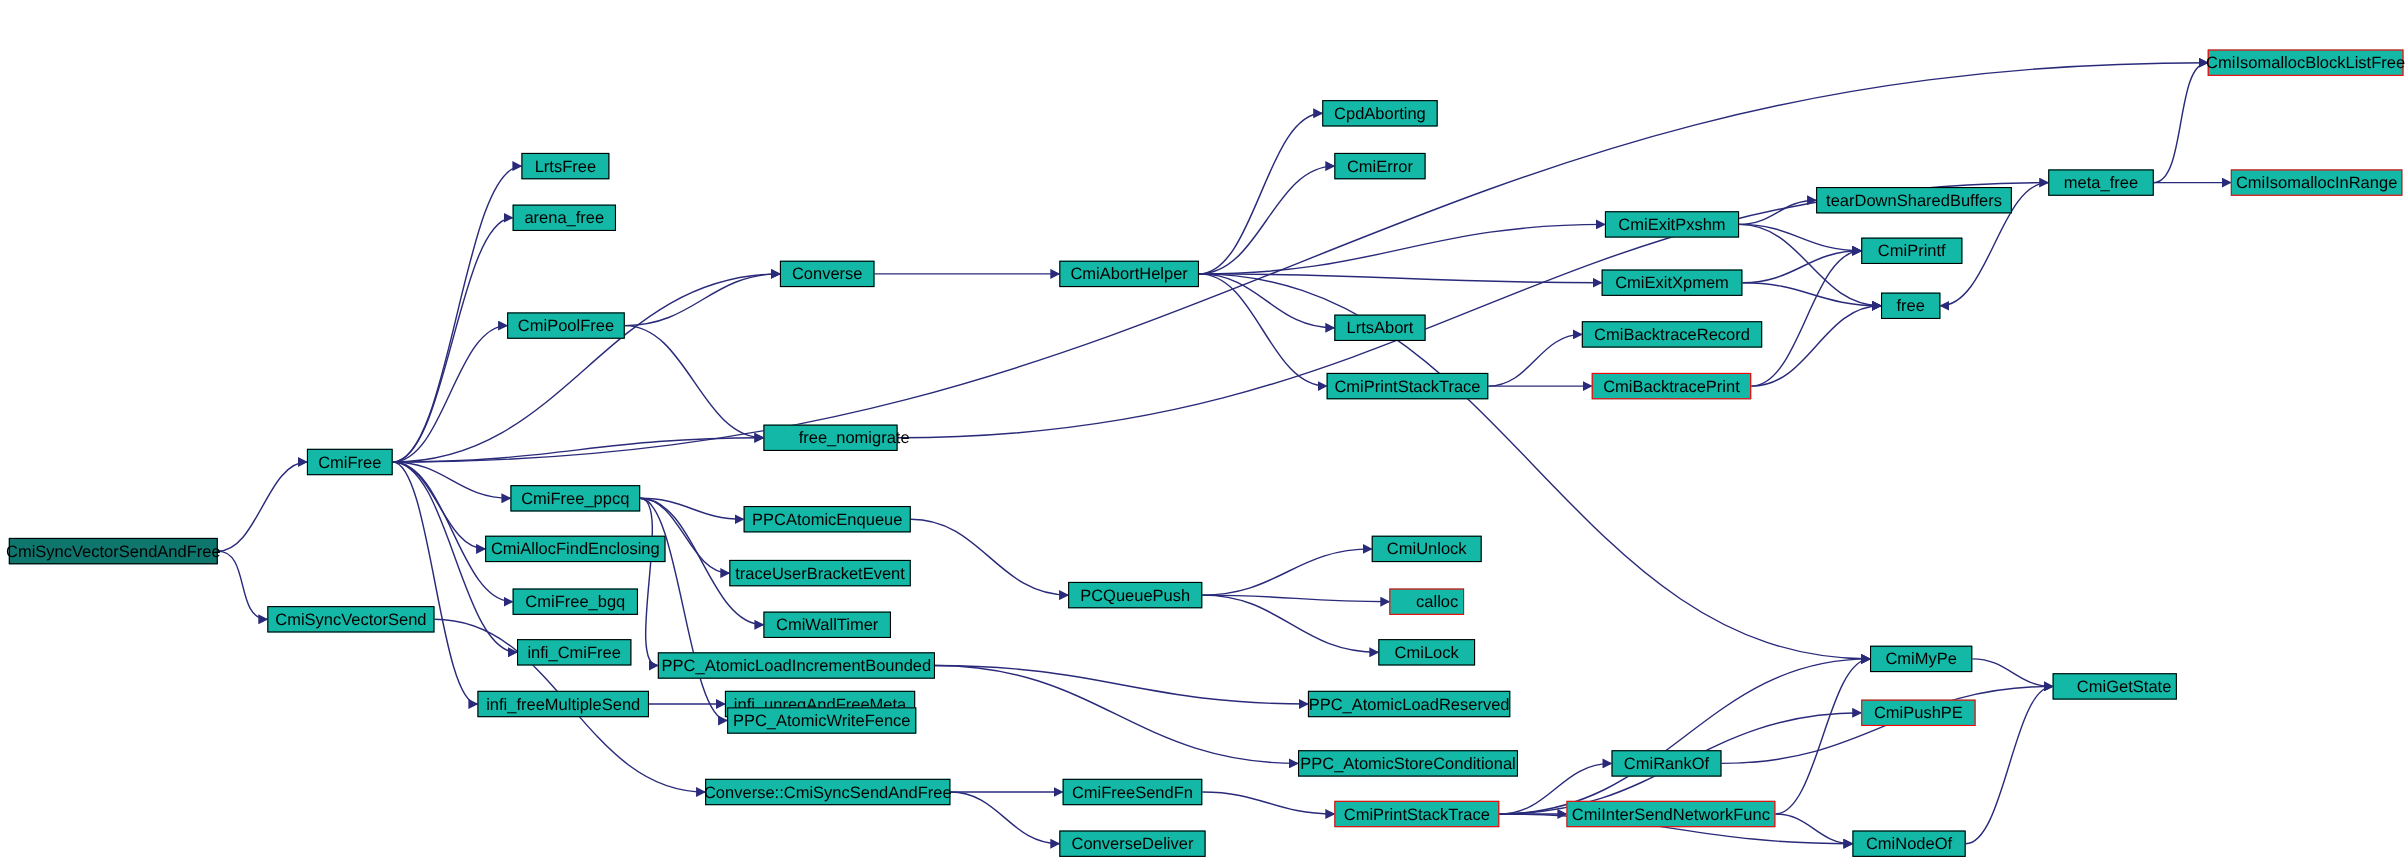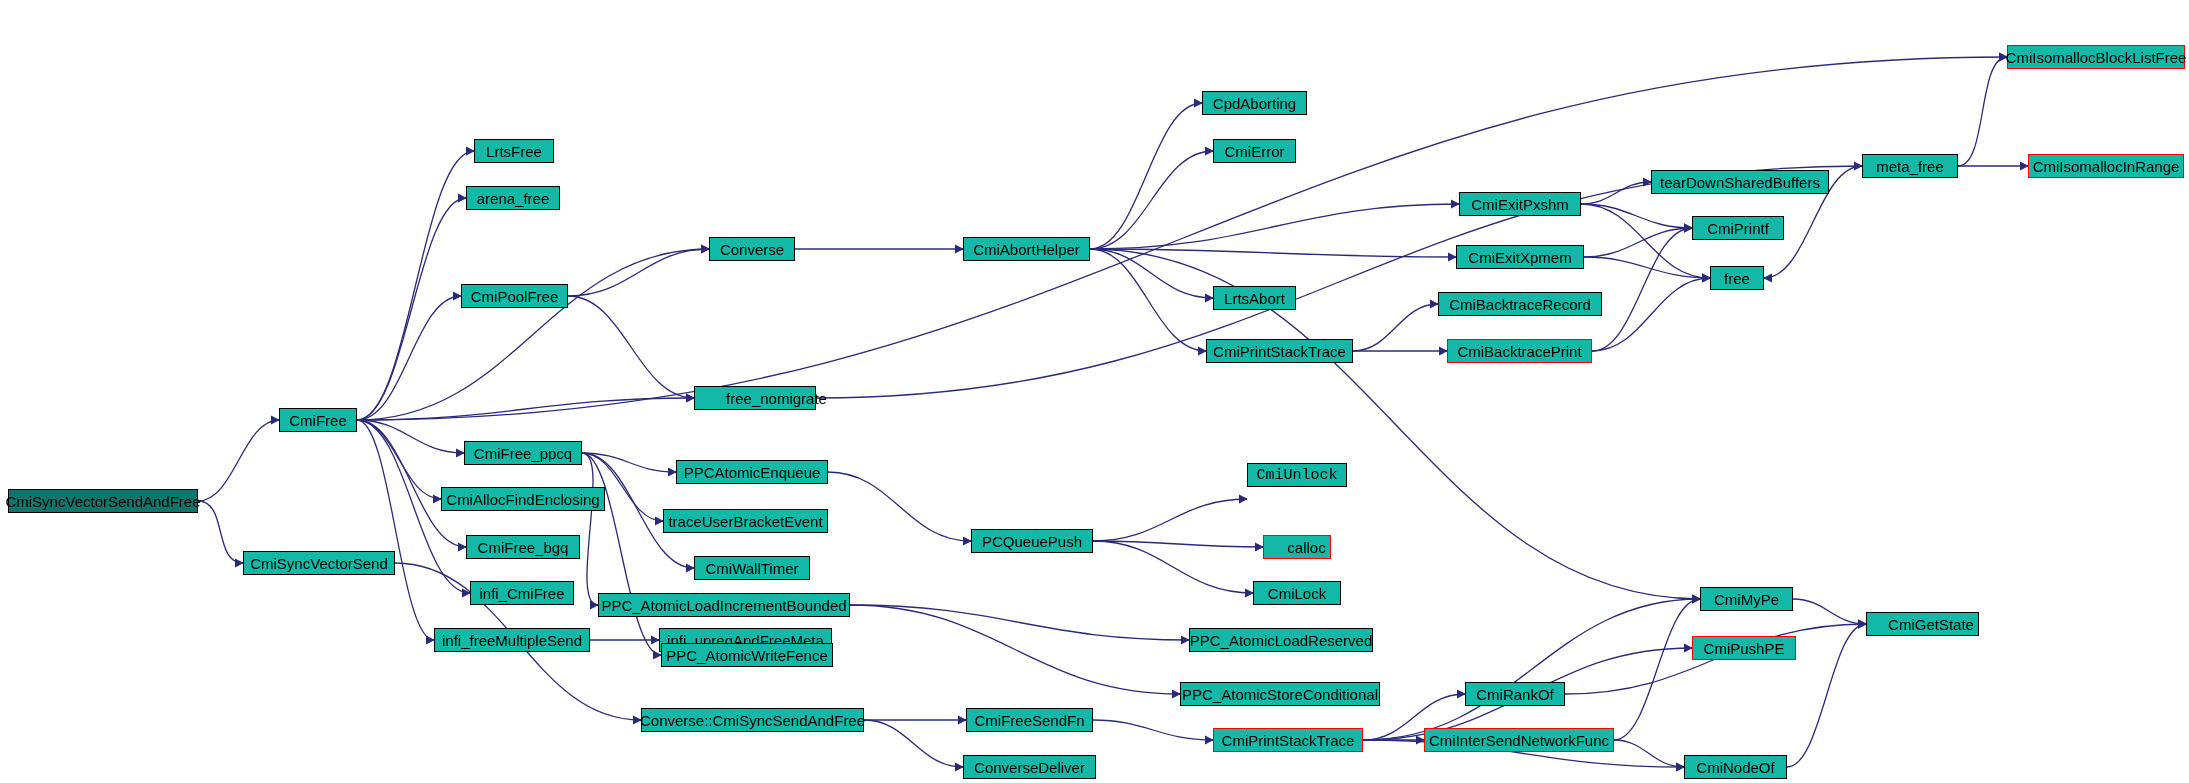--- a/index.html
+++ b/index.html
@@ -151,21 +151,21 @@
     <div class="node" style="left: 1456px; top: 245px; width: 128px; height: 24px;">CmiExitXpmem</div>
     <div class="node" style="left: 1438px; top: 292px; width: 164px; height: 24px;">CmiBacktraceRecord</div>
     <div class="node red" style="left: 1447px; top: 339px; width: 145px; height: 24px;">CmiBacktracePrint</div>
     <div class="node" style="left: 1651px; top: 170px; width: 178px; height: 24px;">tearDownSharedBuffers</div>
     <div class="node" style="left: 1692px; top: 216px; width: 92px; height: 24px;">CmiPrintf</div>
     <div class="node" style="left: 1710px; top: 266px; width: 54px; height: 24px;">free</div>
     <div class="node" style="left: 1862px; top: 154px; width: 96px; height: 24px;">meta_free</div>
     <div class="node red" style="left: 2007px; top: 45px; width: 178px; height: 24px;">CmiIsomallocBlockListFree</div>
     <div class="node red" style="left: 2028px; top: 154px; width: 156px; height: 24px;">CmiIsomallocInRange</div>
     <div class="node" style="left: 971px; top: 529px; width: 122px; height: 24px;">PCQueuePush</div>
-    <div class="node" style="left: 1247px; top: 463px; width: 100px; height: 24px; font-family: Liberation Mono, monospace;">CmiUnlock</div>
+    <div class="node" style="left: 1247px; top: 487px; width: 100px; height: 24px;">CmiUnlock</div>
     <div class="node red" style="left: 1263px; top: 535px; width: 68px; height: 24px; padding-left: 24px;">calloc</div>
     <div class="node" style="left: 1253px; top: 581px; width: 88px; height: 24px;">CmiLock</div>
     <div class="node" style="left: 1189px; top: 628px; width: 184px; height: 24px;">PPC_AtomicLoadReserved</div>
     <div class="node" style="left: 1180px; top: 682px; width: 200px; height: 24px;">PPC_AtomicStoreConditional</div>
     <div class="node" style="left: 966px; top: 708px; width: 127px; height: 24px;">CmiFreeSendFn</div>
     <div class="node" style="left: 963px; top: 755px; width: 133px; height: 24px;">ConverseDeliver</div>
     <div class="node red" style="left: 1213px; top: 728px; width: 150px; height: 24px;">CmiPrintStackTrace</div>
     <div class="node red" style="left: 1424px; top: 728px; width: 190px; height: 24px;">CmiInterSendNetworkFunc</div>
     <div class="node" style="left: 1465px; top: 682px; width: 100px; height: 24px;">CmiRankOf</div>
     <div class="node" style="left: 1684px; top: 755px; width: 103px; height: 24px;">CmiNodeOf</div>

